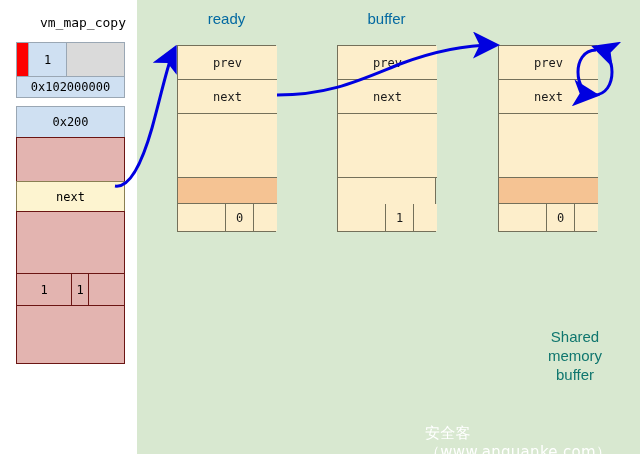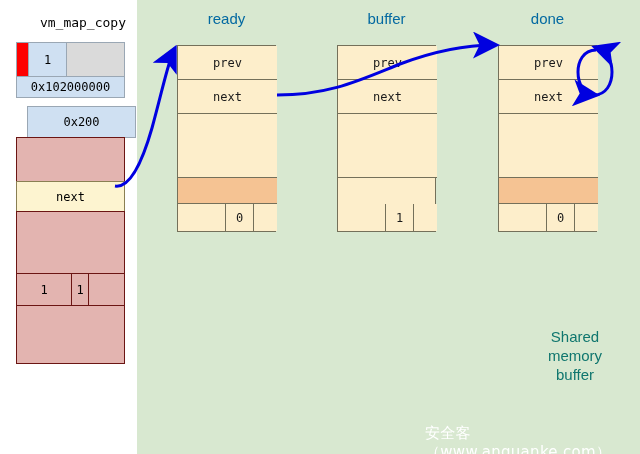--- a/index.html
+++ b/index.html
@@ -147,21 +147,21 @@
   <div id="shared-label">Shared
 memory
 buffer</div>
 
   <div id="vmmapcopy-title">vm_map_copy</div>
   <div id="vmmapcopy">
     <div class="vm-row cell-red" style="left:0px;  top:0px;   width:13px; height:35px;"></div>
     <div class="vm-row cell-blue" style="left:12px; top:0px;   width:39px; height:35px;">1</div>
     <div class="vm-row cell-gray" style="left:50px; top:0px;   width:59px; height:35px;"></div>
     <div class="vm-row cell-blue" style="left:0px;  top:34px;  width:109px; height:22px;">0x102000000</div>
-    <div class="vm-row cell-blue" style="left:11px;  top:64px;  width:109px; height:32px;">0x200</div>
+    <div class="vm-row cell-blue" style="left:0px;  top:64px;  width:109px; height:32px;">0x200</div>
     <div class="vm-row cell-pink" style="left:0px;  top:95px;  width:109px; height:45px;"></div>
     <div class="vm-row cell-cream" style="left:0px;  top:139px; width:109px; height:31px;">next</div>
     <div class="vm-row cell-pink" style="left:0px;  top:169px; width:109px; height:63px;"></div>
     <div class="vm-row cell-pink" style="left:0px;  top:231px; width:56px;  height:33px;">1</div>
     <div class="vm-row cell-pink" style="left:55px; top:231px; width:18px;  height:33px;">1</div>
     <div class="vm-row cell-pink" style="left:72px; top:231px; width:37px;  height:33px;"></div>
     <div class="vm-row cell-pink" style="left:0px;  top:263px; width:109px; height:59px;"></div>
   </div>
 
   <div class="node-title" style="left:177px; top:10px; width:99px;">ready</div>
@@ -182,21 +182,20 @@
     <div class="node-row row-prev">prev</div>
     <div class="node-row row-next">next</div>
     <div class="node-row row-blank"></div>
     <div class="node-row row-bottom">
       <div class="sub sub-a"></div>
       <div class="sub sub-b">1</div>
       <div class="sub sub-c"></div>
     </div>
   </div>
 
-  <div class="node-title" style="left:498px; top:10px; width:99px;">done</div>
   <div class="node" style="left:498px; top:45px;">
     <div class="node-row row-prev">prev</div>
     <div class="node-row row-next">next</div>
     <div class="node-row row-blank"></div>
     <div class="node-row row-object"></div>
     <div class="node-row row-bottom">
       <div class="sub sub-a"></div>
       <div class="sub sub-b">0</div>
       <div class="sub sub-c"></div>
     </div>

